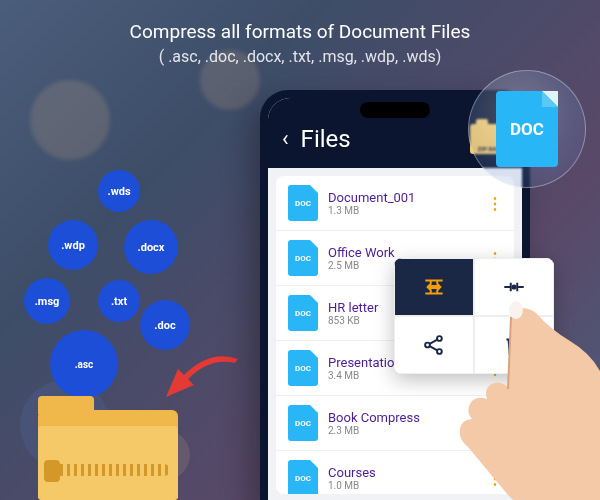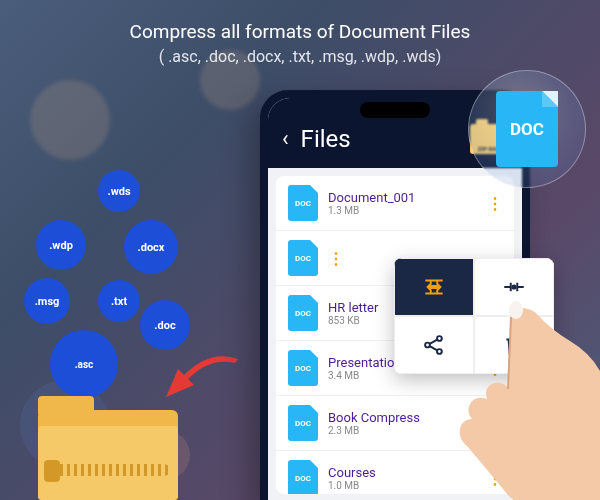--- a/index.html
+++ b/index.html
@@ -11,21 +11,21 @@
 .bg-dot3{position:absolute;width:90px;height:90px;border-radius:50%;background:rgba(100,150,255,.1);right:490px;top:380px}
 
 .headline{position:absolute;top:20px;left:0;right:0;text-align:center;color:#fff}
 .headline h1{font-size:19px;font-weight:400;margin-bottom:4px}
 .headline p{font-size:16px;opacity:.85}
 
 
 .left-cluster{position:absolute;left:20px;top:170px;width:200px;height:300px}
 .bubble{position:absolute;background:#1d4ed8;color:#fff;border-radius:50%;display:flex;align-items:center;justify-content:center;font-size:11px;font-weight:700}
 .b-wds{width:42px;height:42px;left:78px;top:0}
-.b-wdp{width:50px;height:50px;left:16px;top:50px}
+.b-wdp{width:50px;height:50px;left:28px;top:50px}
 .b-docx{width:54px;height:54px;left:104px;top:50px}
 .b-msg{width:46px;height:46px;left:4px;top:108px}
 .b-txt{width:42px;height:42px;left:78px;top:110px}
 .b-doc{width:50px;height:50px;left:120px;top:130px}
 .b-asc{width:68px;height:68px;left:30px;top:160px;font-size:10px}
 
 .folder{position:absolute;left:18px;top:220px;width:140px;height:110px}
 .folder-back{position:absolute;width:140px;height:90px;bottom:0;background:#f0b84a;border-radius:6px 6px 4px 4px}
 .folder-tab{position:absolute;width:56px;height:18px;top:6px;left:0;background:#f0b84a;border-radius:4px 4px 0 0}
 .folder-front{position:absolute;width:140px;height:74px;bottom:0;background:#f5c968;border-radius:4px}
@@ -118,20 +118,24 @@
       <div class="file-row">
         <div class="file-icon">DOC</div>
         <div class="file-info">
           <div class="file-name">Document_001</div>
           <div class="file-size">1.3 MB</div>
         </div>
         <div class="file-more">⋮</div>
       </div>
       <div class="file-row">
         <div class="file-icon">DOC</div>
+        <div class="file-info">
+          <div class="file-name">Office Work</div>
+          <div class="file-size">2.5 MB</div>
+        </div>
         <div class="file-more">⋮</div>
       </div>
       <div class="file-row">
         <div class="file-icon">DOC</div>
         <div class="file-info">
           <div class="file-name">HR letter</div>
           <div class="file-size">853 KB</div>
         </div>
         <div class="file-more">⋮</div>
       </div>

